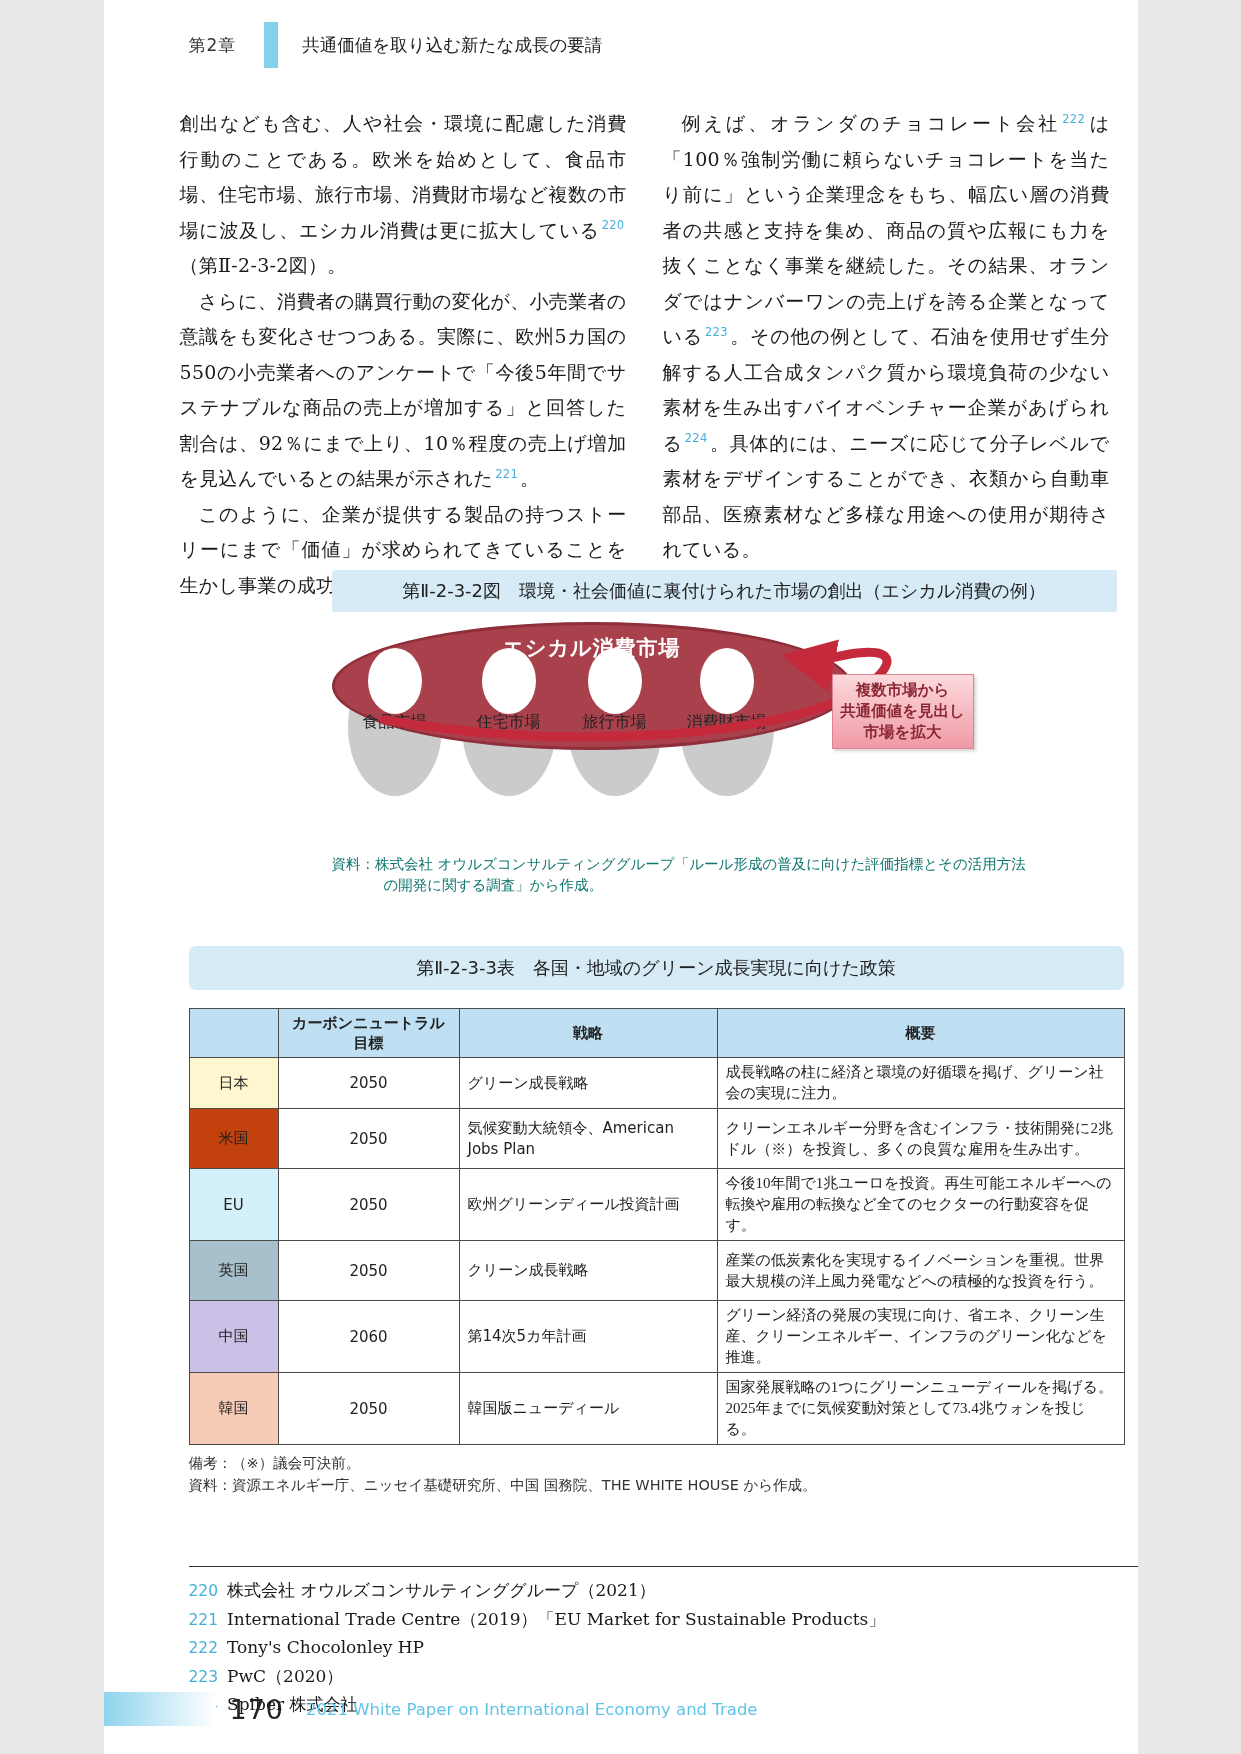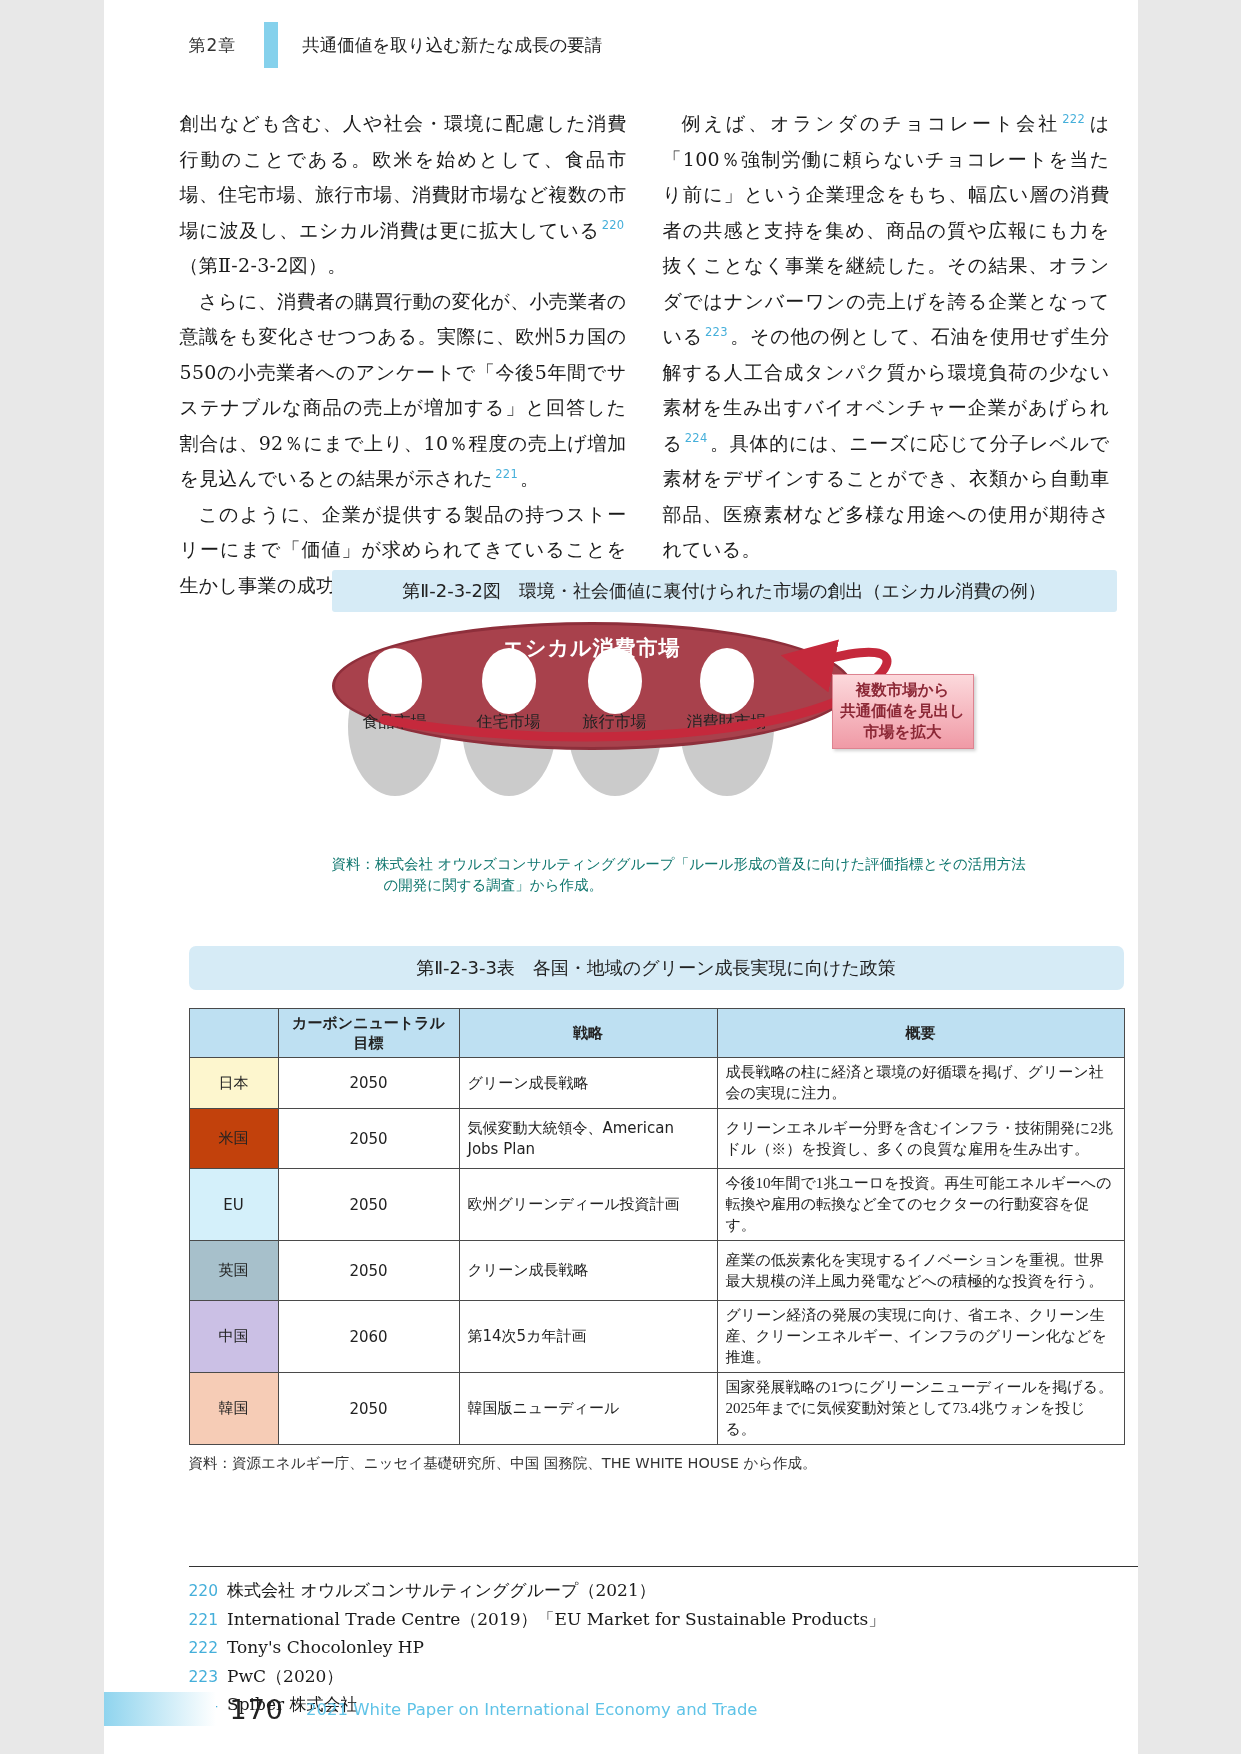--- a/index.html
+++ b/index.html
@@ -180,20 +180,21 @@
           </tr>
           <tr style="height: 54px;">
             <td class="c-country" style="background: rgb(246, 204, 182);">韓国</td>
             <td class="c-target">2050</td>
             <td class="c-strategy">韓国版ニューディール</td>
             <td class="c-overview">国家発展戦略の1つにグリーンニューディールを掲げる。2025年までに気候変動対策として73.4兆ウォンを投じる。</td>
           </tr>
         </tbody>
     </table>
     <div class="tbl-notes" id="tbl-notes">
+        <div>備考：（※）議会可決前。</div>
         <div>資料：資源エネルギー庁、ニッセイ基礎研究所、中国 国務院、THE WHITE HOUSE から作成。</div>
       </div>
   </section>
 
   <section class="footnotes">
     <div class="fn-rule"></div>
     <div class="fn-list" id="fn-list">
         <div><span class="fn-num">220</span>株式会社 オウルズコンサルティンググループ（2021）</div>
         <div><span class="fn-num">221</span>International Trade Centre（2019）「EU Market for Sustainable Products」</div>
         <div><span class="fn-num">222</span>Tony's Chocolonley HP</div>

